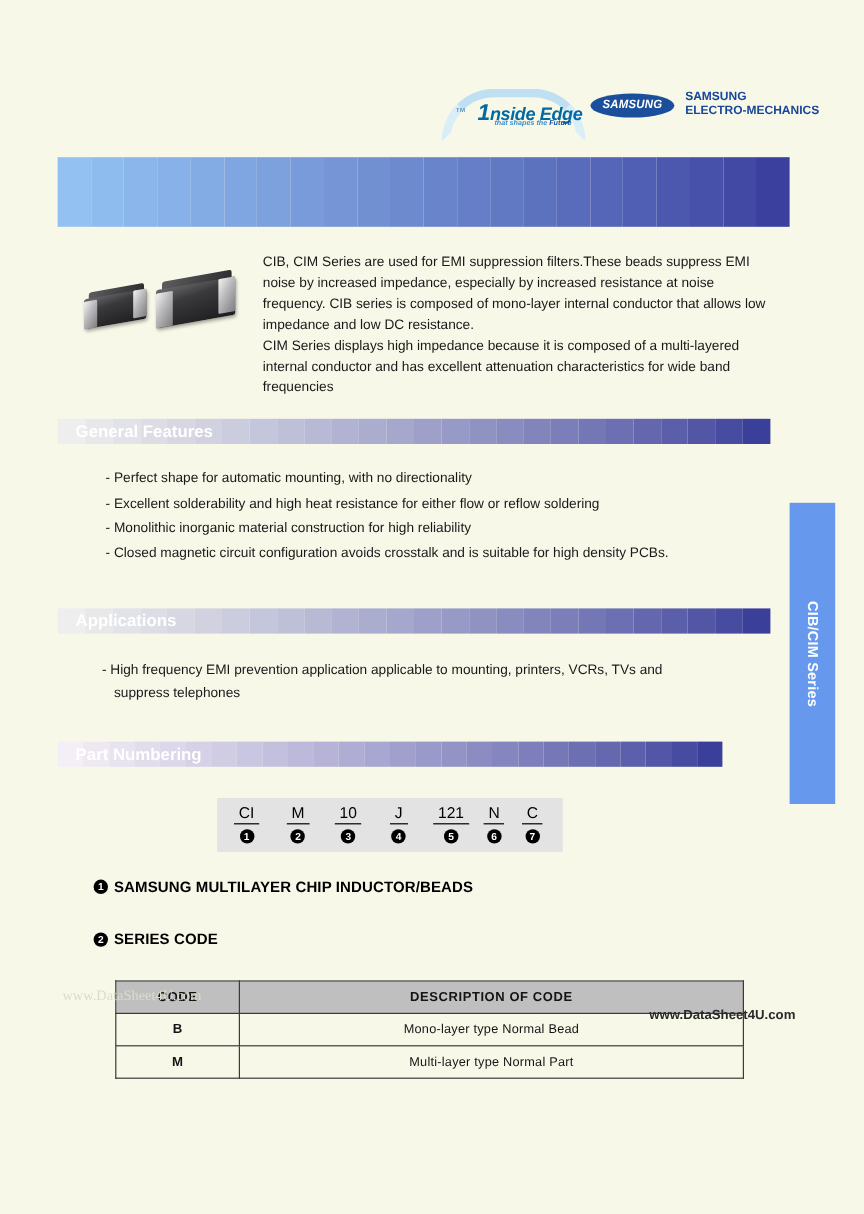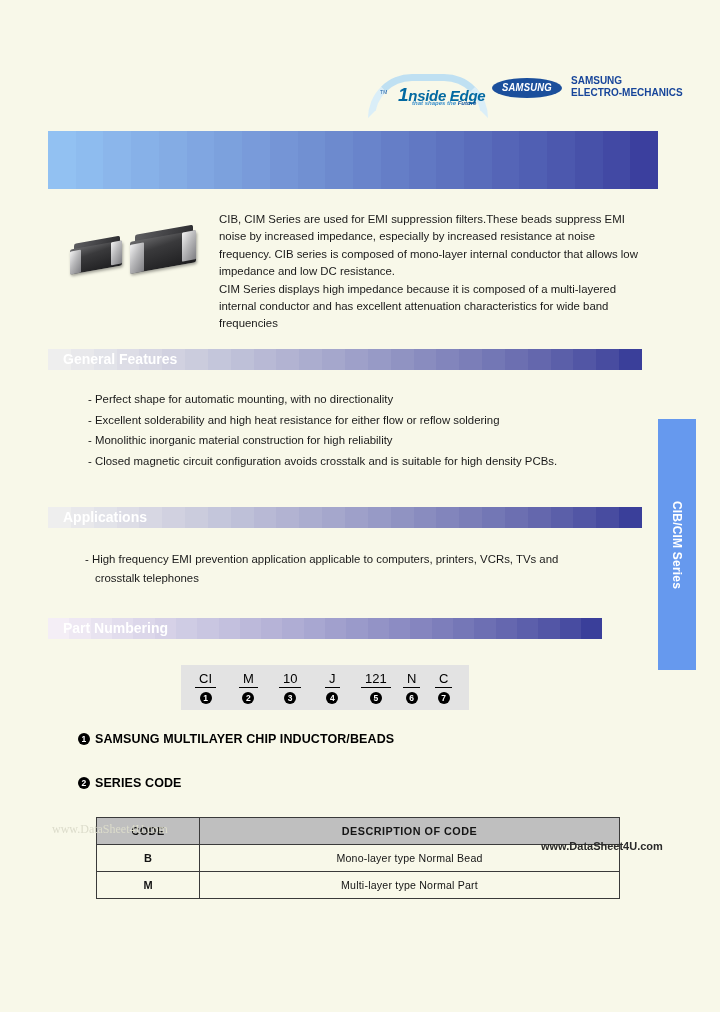--- a/index.html
+++ b/index.html
@@ -442,22 +442,22 @@
     <div class="seg" style="background: rgb(115, 119, 181);"></div>
     <div class="seg" style="background: rgb(108, 111, 177);"></div>
     <div class="seg" style="background: rgb(100, 103, 173);"></div>
     <div class="seg" style="background: rgb(91, 95, 169);"></div>
     <div class="seg" style="background: rgb(82, 86, 165);"></div>
     <div class="seg" style="background: rgb(72, 76, 160);"></div>
     <div class="seg" style="background: rgb(58, 63, 154);"></div>
   <div class="sec-label">Applications</div>
 </div>
 <div class="app-text">
-  <span>- High frequency EMI prevention application applicable to computers, printers, VCRs, TVs and</span>
-  <span class="ind">crosstalk telephones</span>
+  <span>- High frequency EMI prevention application applicable to mounting, printers, VCRs, TVs and</span>
+  <span class="ind">suppress telephones</span>
 </div>
 
 <div class="side-tab">
   <span>CIB/CIM Series</span>
 </div>
 
 <div class="sec-bar" id="barPartNumbering" style="top:618px; width:554px;">
     <div class="seg" style="background: rgb(244, 238, 246);"></div>
     <div class="seg" style="background: rgb(238, 232, 243);"></div>
     <div class="seg" style="background: rgb(232, 227, 240);"></div>

